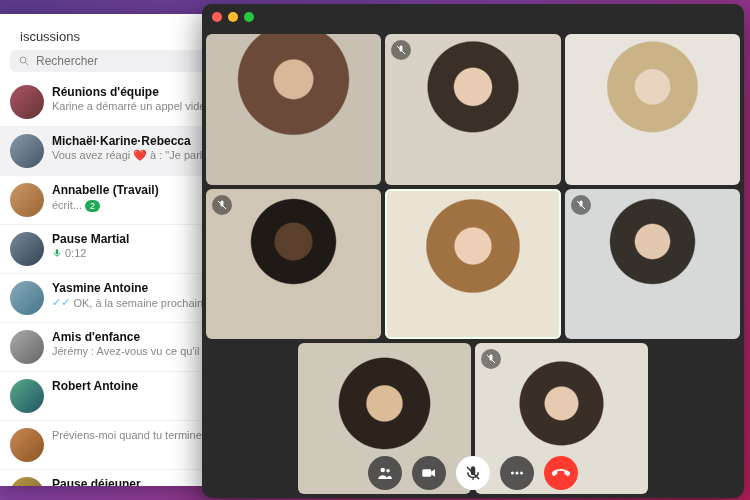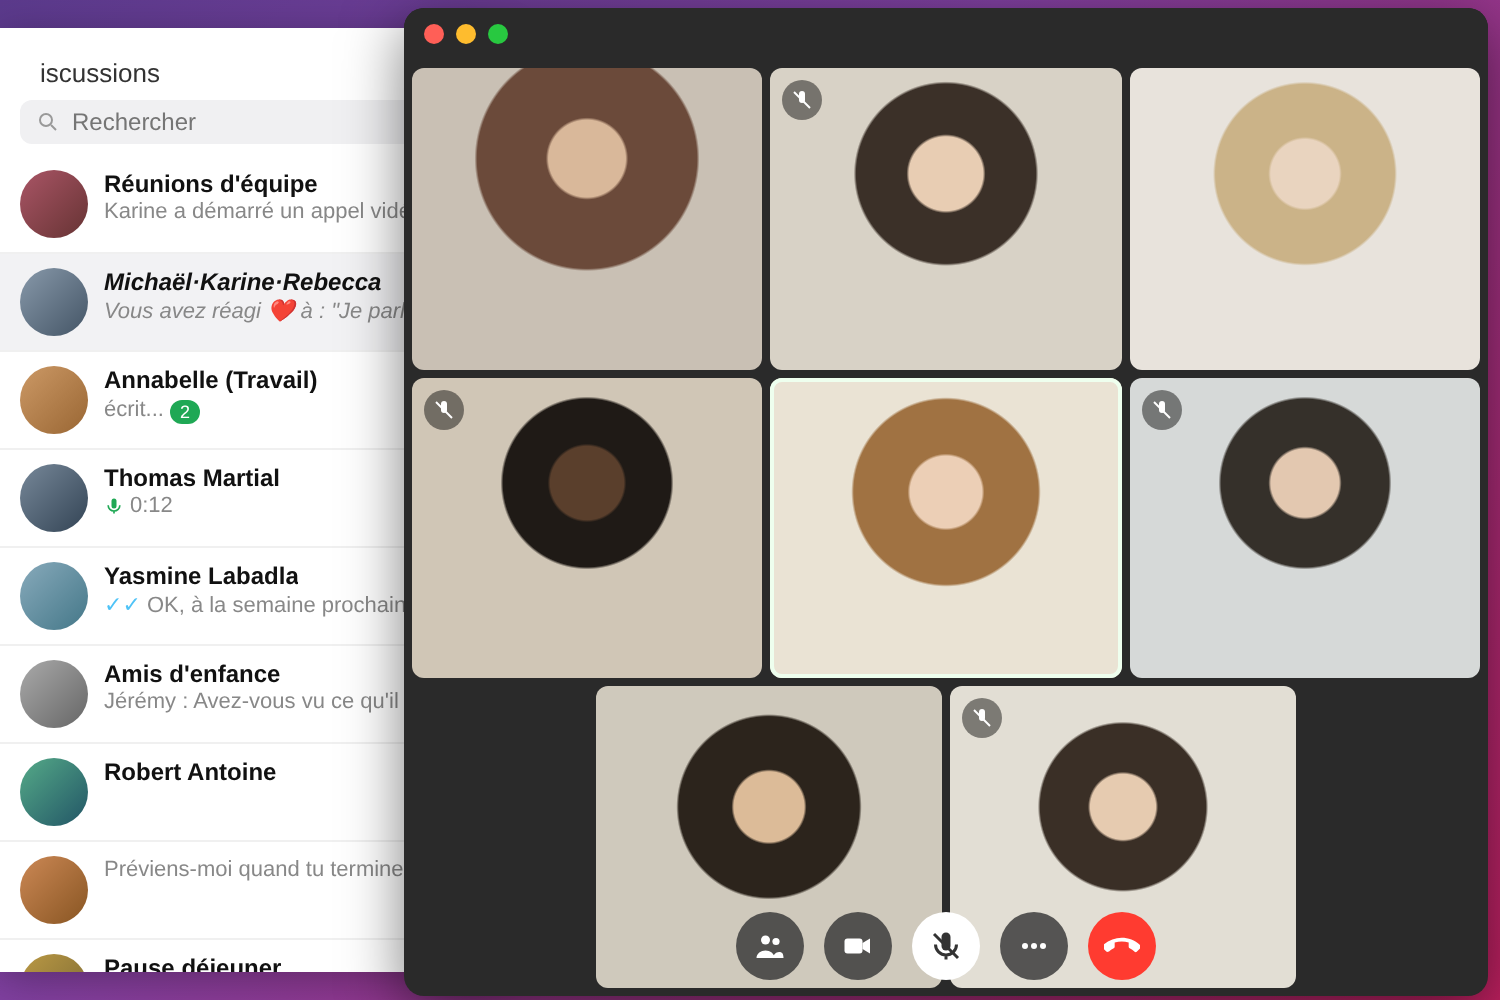--- a/index.html
+++ b/index.html
@@ -18,21 +18,21 @@
     display: flex; flex-direction: column; overflow: hidden;
   }
   .chat-header { padding: 8px 10px 6px 20px; display: flex; align-items: flex-end; }
   .chat-header h1 { font-size: 13px; font-weight: 500; flex: 1; color: #333; }
   .hdr-icon { width: 22px; height: 22px; display: flex; align-items: center; justify-content: center; color: #888; cursor: pointer; }
   .search-row { padding: 0 10px 6px 10px; }
   .search { background: #f0f0f2; border-radius: 6px; padding: 4px 8px; display: flex; align-items: center; gap: 6px; }
   .search input { border: none; background: transparent; outline: none; font-size: 12px; flex: 1; color: #444; }
   .chat-list { flex: 1; overflow-y: auto; }
   .chat-item { display: flex; align-items: flex-start; gap: 8px; padding: 7px 10px; border-bottom: 1px solid #f0f0f0; cursor: pointer; }
-  .chat-item.selected { background: #f2f2f4; font-style: italic; }
+  .chat-item.selected { background: #f2f2f4; }
   .avatar { width: 34px; height: 34px; border-radius: 50%; flex-shrink: 0; background: #ccc; background-size: cover; background-position: center; }
   .chat-body { flex: 1; min-width: 0; }
   .chat-top { display: flex; justify-content: space-between; align-items: baseline; }
   .chat-name { font-size: 12px; font-weight: 600; color: #111; white-space: nowrap; overflow: hidden; text-overflow: ellipsis; }
   .chat-time { font-size: 10px; color: #888; margin-left: 6px; flex-shrink: 0; }
   .chat-time.unread { color: #1fa855; font-weight: 600; }
   .chat-preview { font-size: 11px; color: #888; white-space: nowrap; overflow: hidden; text-overflow: ellipsis; margin-top: 1px; display: flex; align-items: center; gap: 3px; }
   .badge-unread { background: #1fa855; color: #fff; border-radius: 10px; font-size: 9px; padding: 1px 5px; margin-top: 2px; float: right; }
   .mic-mini { display:inline-block; vertical-align: middle; }
   .checks { color:#4fc3f7; }
@@ -136,37 +136,37 @@
         <div class="chat-preview">
             <span>écrit...</span>
             <span class="badge-unread">2</span>
           </div>
       </div>
     </div>
     <div class="chat-item">
       <div class="avatar av4"></div>
       <div class="chat-body">
         <div class="chat-top">
-            <span class="chat-name">Thomas Martial</span>
+            <span class="chat-name">Pause Martial</span>
             <span class="chat-time"></span>
           </div>
         <div class="chat-preview">
             <svg class="mic-mini" width="10" height="10" viewBox="0 0 24 24" fill="#1fa855">
               <rect x="9" y="3" width="6" height="12" rx="3"></rect>
               <path d="M5 11a7 7 0 0014 0M12 18v3" stroke="#1fa855" stroke-width="2" fill="none"></path>
             </svg>
             <span>0:12</span>
           </div>
       </div>
     </div>
     <div class="chat-item">
       <div class="avatar av5"></div>
       <div class="chat-body">
         <div class="chat-top">
-            <span class="chat-name">Yasmine Labadla</span>
+            <span class="chat-name">Yasmine Antoine</span>
             <span class="chat-time">09:46</span>
           </div>
         <div class="chat-preview">
             <span class="checks">✓✓</span>
             <span>OK, à la semaine prochaine</span>
           </div>
       </div>
     </div>
     <div class="chat-item">
       <div class="avatar av6"></div>

